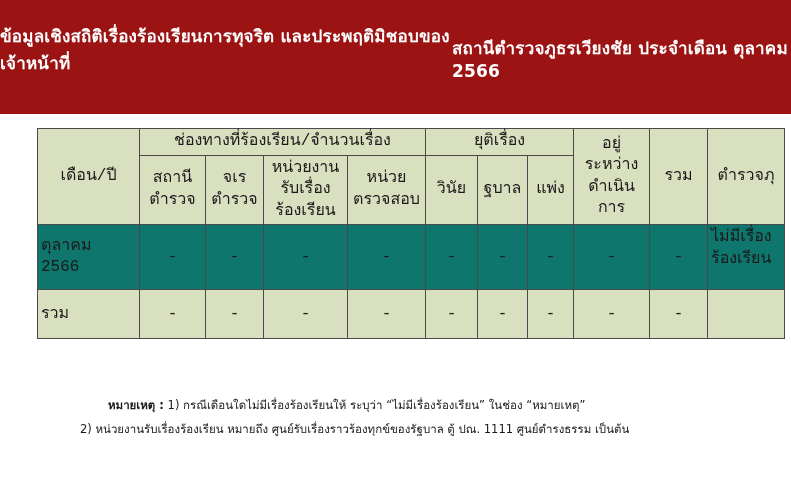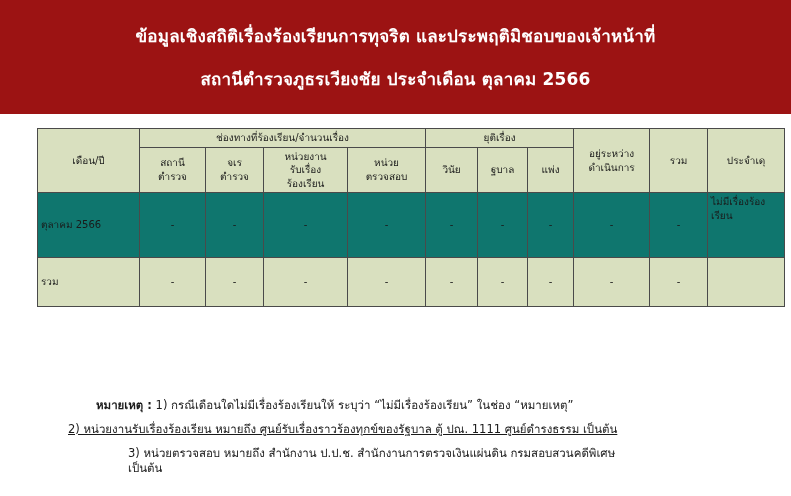--- a/index.html
+++ b/index.html
@@ -21,21 +21,20 @@
   
   .banner {
     position: absolute;
     left: 0;
     top: 0;
     width: 791px;
     height: 114px;
     background: #9c1313;
     color: #ffffff;
     display: flex;
-    flex-direction: column;
     align-items: center;
     justify-content: center;
   }
   .banner .line1 {
     font-size: 17px;
     font-weight: bold;
     letter-spacing: 0.2px;
     margin-bottom: 16px;
   }
   .banner .line2 {
@@ -51,25 +50,26 @@
     width: 717px;
   }
   table.stats {
     border-collapse: collapse;
     width: 717px;
     table-layout: fixed;
   }
   table.stats th,
   table.stats td {
     border: 1px solid #4a4a4a;
-    font-size: 10px;
+    font-size: 16px;
     font-weight: normal;
     color: #1a1a1a;
     padding: 2px 3px;
     line-height: 1.35;
+    font-family: Liberation Mono, monospace;
   }
   table.stats thead th {
     background: #d9e0bf;
     text-align: center;
     vertical-align: middle;
   }
   .row-data td {
     background: #0f766e;
     height: 60px;
     text-align: center;
@@ -87,33 +87,33 @@
     padding: 8px 6px;
     line-height: 1.5;
   }
   td.left-label {
     text-align: left;
     vertical-align: middle;
   }
   
   .notes {
     position: absolute;
-    left: 0;
+    left: 12px;
     top: 398px;
     width: 635px;
     font-size: 11.5px;
     color: #1a1a1a;
   }
   .notes .nrow {
     display: block;
     margin-bottom: 9px;
     line-height: 1.3;
   }
   .notes .n1 { padding-left: 96px; }
-  .notes .n2 { padding-left: 68px; text-decoration: underline; }
+  .notes .n2 { padding-left: 68px; }
   .notes .n3 { padding-left: 128px; }
   .notes b { font-weight: bold; }
 </style>
 </head>
 <body>
 
 <div class="page">
 
   <div class="banner">
     <div class="line1">ข้อมูลเชิงสถิติเรื่องร้องเรียนการทุจริต และประพฤติมิชอบของเจ้าหน้าที่</div>
@@ -135,21 +135,21 @@
         <col style="width:58px">
         <col style="width:77px">
       </colgroup>
       <thead>
         <tr>
           <th rowspan="2">เดือน/ปี</th>
           <th colspan="4">ช่องทางที่ร้องเรียน/จำนวนเรื่อง</th>
           <th colspan="3">ยุติเรื่อง</th>
           <th rowspan="2">อยู่ระหว่าง<br>ดำเนินการ</th>
           <th rowspan="2">รวม</th>
-          <th rowspan="2">ประจำเดุ</th>
+          <th rowspan="2">ตำรวจภุ</th>
         </tr>
         <tr>
           <th>สถานี<br>ตำรวจ</th>
           <th>จเร<br>ตำรวจ</th>
           <th>หน่วยงาน<br>รับเรื่อง<br>ร้องเรียน</th>
           <th>หน่วย<br>ตรวจสอบ</th>
           <th>วินัย</th>
           <th>ฐบาล</th>
           <th>แพ่ง</th>
         </tr>
@@ -186,18 +186,15 @@
   </div>
 
   <div class="notes">
     <div class="nrow n1">
       <b>หมายเหตุ :</b>
       <span>1) กรณีเดือนใดไม่มีเรื่องร้องเรียนให้ ระบุว่า “ไม่มีเรื่องร้องเรียน”  ในช่อง “หมายเหตุ”</span>
     </div>
     <div class="nrow n2">
       <span>2) หน่วยงานรับเรื่องร้องเรียน หมายถึง ศูนย์รับเรื่องราวร้องทุกข์ของรัฐบาล ตู้ ปณ. 1111 ศูนย์ดำรงธรรม เป็นต้น</span>
     </div>
-    <div class="nrow n3">
-      <span>3) หน่วยตรวจสอบ หมายถึง สำนักงาน ป.ป.ช. สำนักงานการตรวจเงินแผ่นดิน กรมสอบสวนคดีพิเศษ เป็นต้น</span>
-    </div>
   </div>
 
 </div>
 
 </body></html>

